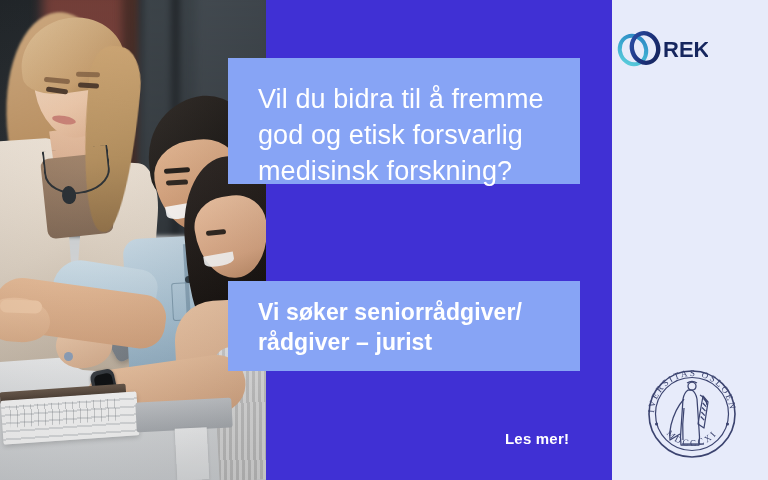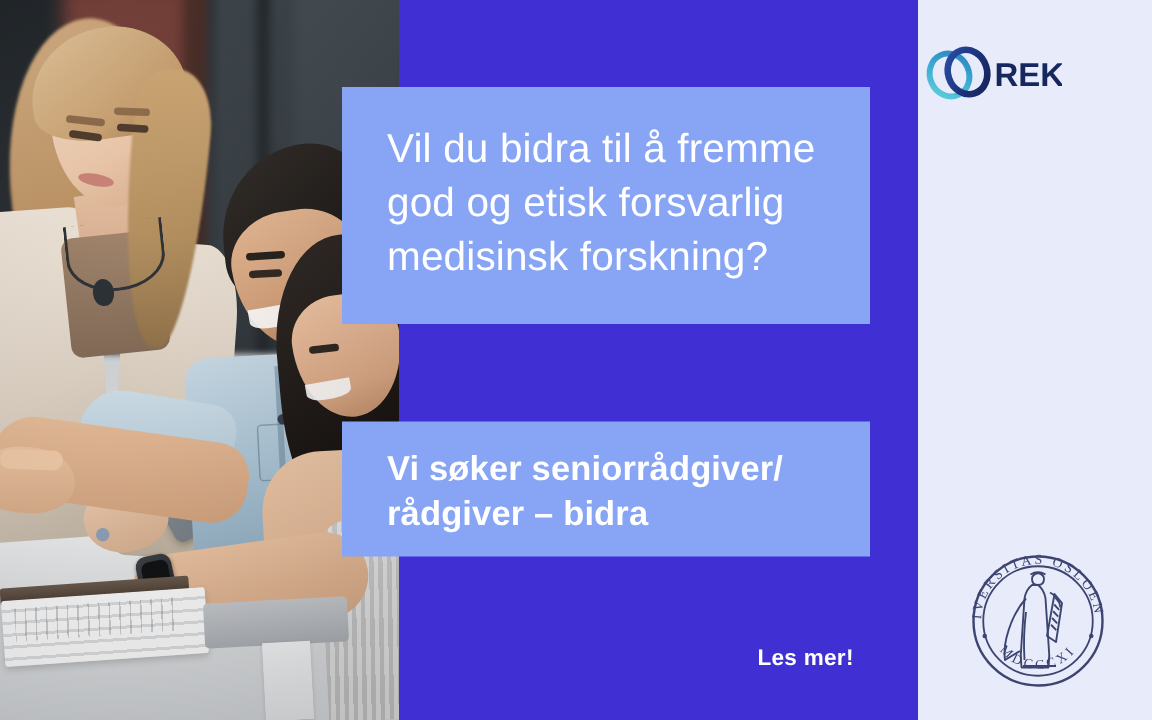--- a/index.html
+++ b/index.html
@@ -476,21 +476,21 @@
   }
 
   
   .text-box {
     position: absolute;
     background: #87a4f5;
     box-sizing: border-box;
   }
   .headline-box {
     left: 228px; top: 58px;
-    width: 352px; height: 158px;
+    width: 352px; height: 126px;
     padding: 24px 30px 0 30px;
   }
   .headline {
     margin: 0;
     color: #ffffff;
     font-size: 27px;
     font-weight: 400;
     line-height: 1.33;
     letter-spacing: .1px;
   }
@@ -609,21 +609,21 @@
   </div>
 
   <div class="purple-panel"></div>
   <div class="lavender-panel"></div>
 
   <div class="text-box headline-box">
     <p class="headline">Vil du bidra til å fremme god og etisk forsvarlig medisinsk forskning?</p>
   </div>
 
   <div class="text-box job-box">
-    <p class="job-title">Vi søker seniorrådgiver/ rådgiver – bidra</p>
+    <p class="job-title">Vi søker seniorrådgiver/ rådgiver – jurist</p>
   </div>
 
   <div class="cta">Les mer!</div>
 
   <div class="rek-logo">
     <svg viewBox="0 0 92 46" width="92" height="46">
       <defs>
         <linearGradient id="ringLight" x1="0" y1="1" x2="1" y2="0">
           <stop offset="0%" stop-color="#5fd2dd"></stop>
           <stop offset="55%" stop-color="#3aa8d0"></stop>

